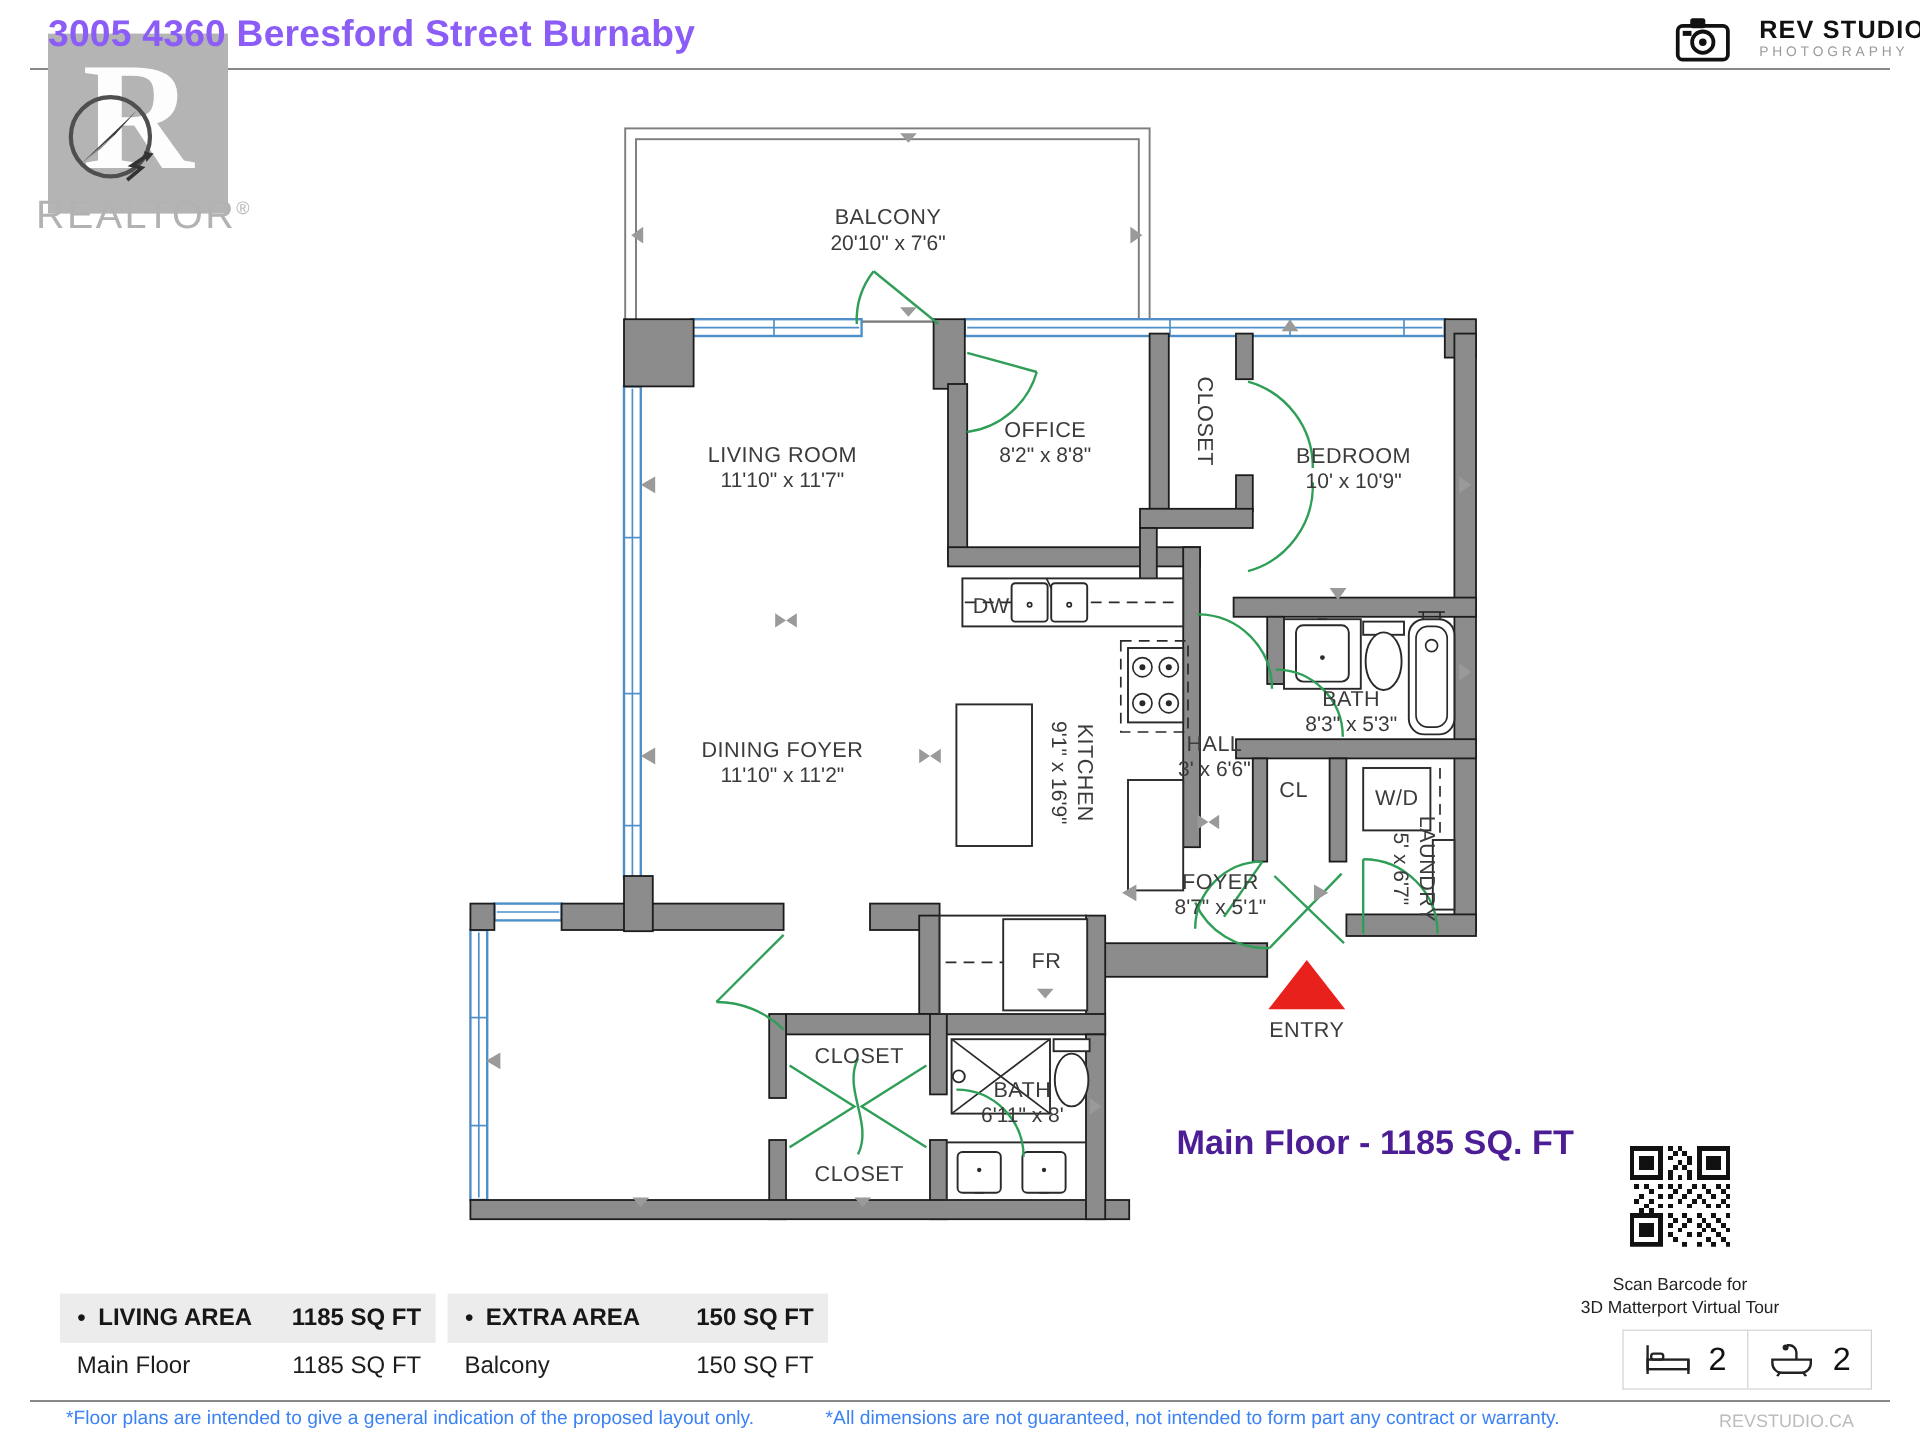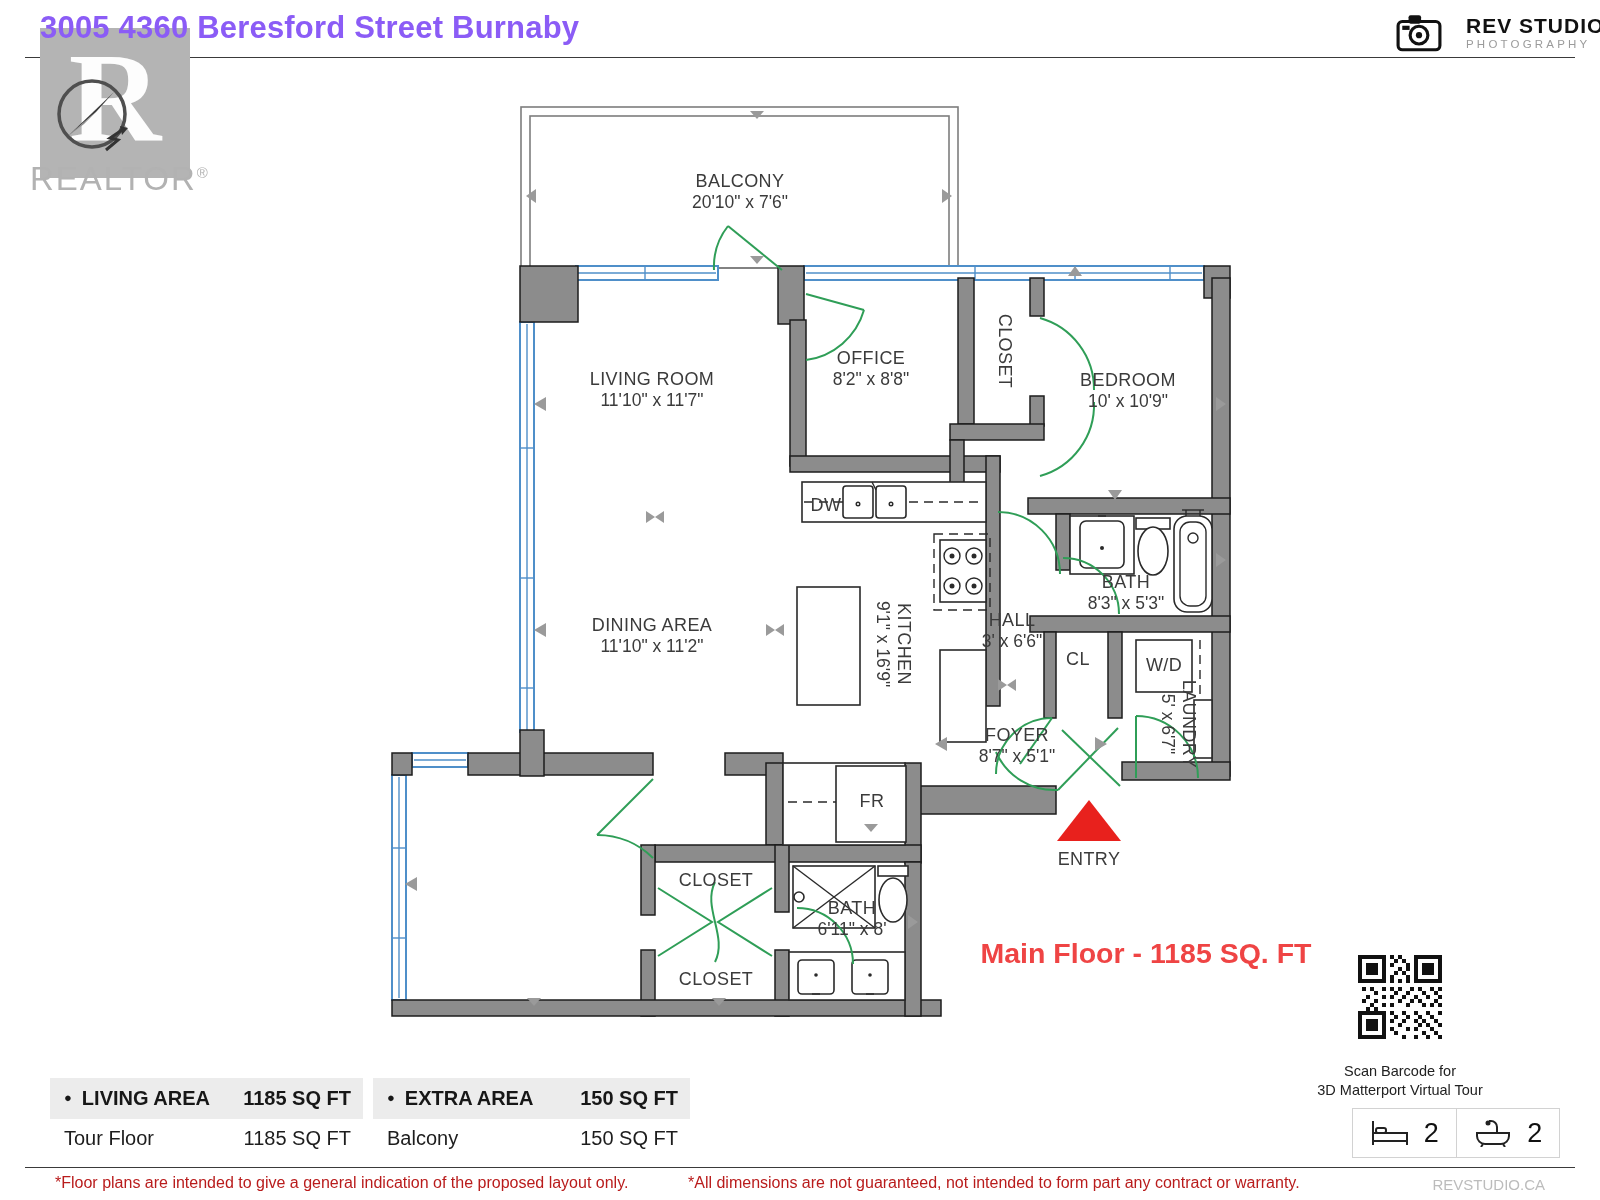--- a/index.html
+++ b/index.html
@@ -40,21 +40,21 @@
   #entry-arrow{fill:var(--c-entry)}
 
   
   .room{position:absolute;transform:translate(-50%,-50%);text-align:center;color:var(--c-text);white-space:nowrap;z-index:4}
   .room .rn{font-size:18px;letter-spacing:.4px}
   .room .rd{font-size:17.5px}
   .room.rot{transform:translate(-50%,-50%) rotate(90deg)}
 
   
   #summary{position:absolute;left:1146px;top:935px;transform:translateX(-50%);text-align:center;
-    font-weight:bold;color:#ef4444;font-size:28.5px;line-height:37px;white-space:nowrap;z-index:4}
+    font-weight:bold;color:#4c1d95;font-size:28.5px;line-height:37px;white-space:nowrap;z-index:4}
   #qr{position:absolute;left:1358px;top:955px;z-index:4}
   #qr-caption{position:absolute;left:1400px;top:1062px;transform:translateX(-50%);text-align:center;
     font-size:14.5px;color:#222;line-height:19px;white-space:nowrap}
 
   
   .atable{position:absolute;top:1078px;z-index:4}
   .atable .hdr{height:41px;background:#ececec;display:flex;align-items:center;padding:0 12px 0 14px;
     font-weight:bold;font-size:20px;color:#171717}
   .atable .hdr .bullet{font-size:13px;margin-right:10px;position:relative;top:-1px}
   .atable .hdr .hval{margin-left:auto}
@@ -65,21 +65,21 @@
 
   
   #stats{position:absolute;left:1352px;top:1108px;width:208px;height:50px;border:1px solid #d2d2d2;
     display:flex;z-index:4;background:#fff}
   #stats .cell{flex:1;display:flex;align-items:center;justify-content:center;gap:14px}
   #stats .cell+.cell{border-left:1px solid #d2d2d2}
   #stats .num{font-size:27px;color:#111}
 
   
   #footer-line{top:1167px;left:25px;width:1550px}
-  .footnote{position:absolute;top:1174px;font-size:16px;color:#b91c1c;z-index:4}
+  .footnote{position:absolute;top:1174px;font-size:16px;color:#3b82f6;z-index:4}
   #foot-left{left:55px}
   #foot-right{left:688px}
   #site{position:absolute;top:1176px;right:55px;font-size:15px;color:#bcbcbc;z-index:4}
 </style>
 </head>
 <body>
 
 <div id="canvas">
 
   <div class="hline" style="top:57px;left:25px;width:1550px"></div>
@@ -323,21 +323,21 @@
     </div>
   <div class="room" style="left:1128px;top:391px">
     <div class="rn">BEDROOM</div>
       <div class="rd">10' x 10'9"</div>
     </div>
   <div class="room rot" style="left:893px;top:644px">
     <div class="rn">KITCHEN</div>
       <div class="rd">9'1" x 16'9"</div>
     </div>
   <div class="room" style="left:652px;top:636px">
-    <div class="rn">DINING AREA</div>
+    <div class="rn">DINING FOYER</div>
       <div class="rd">11'10" x 11'2"</div>
     </div>
   <div class="room" style="left:1012px;top:631px">
     <div class="rn">HALL</div>
       <div class="rd">3' x 6'6"</div>
     </div>
   <div class="room" style="left:1126px;top:593px">
     <div class="rn">BATH</div>
       <div class="rd">8'3" x 5'3"</div>
     </div>
@@ -399,21 +399,21 @@
     <div>3D Matterport Virtual Tour</div>
   </div>
 
   <div class="atable" id="table-living">
     <div class="hdr">
       <span class="bullet">●</span>
       <span>LIVING AREA</span>
       <span class="hval">1185 SQ FT</span>
     </div>
     <div class="trow">
-      <span>Tour Floor</span>
+      <span>Main Floor</span>
       <span class="tval">1185 SQ FT</span>
     </div>
   </div>
   <div class="atable" id="table-extra">
     <div class="hdr">
       <span class="bullet">●</span>
       <span>EXTRA AREA</span>
       <span class="hval">150 SQ FT</span>
     </div>
     <div class="trow">

